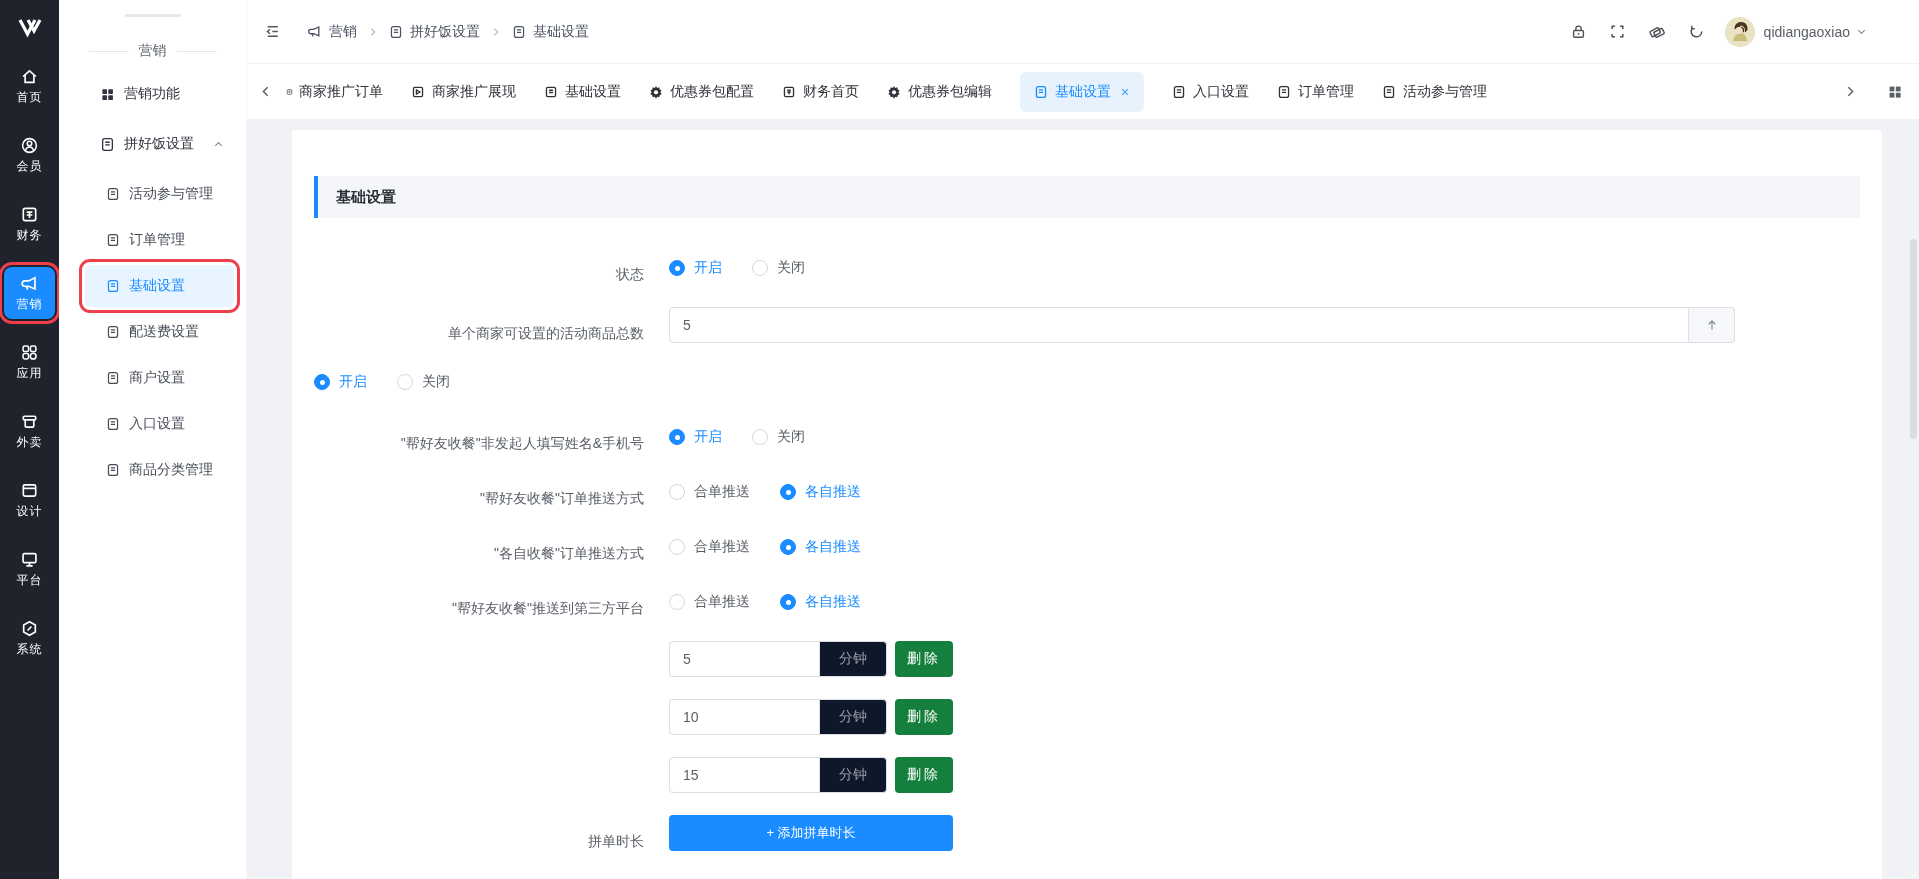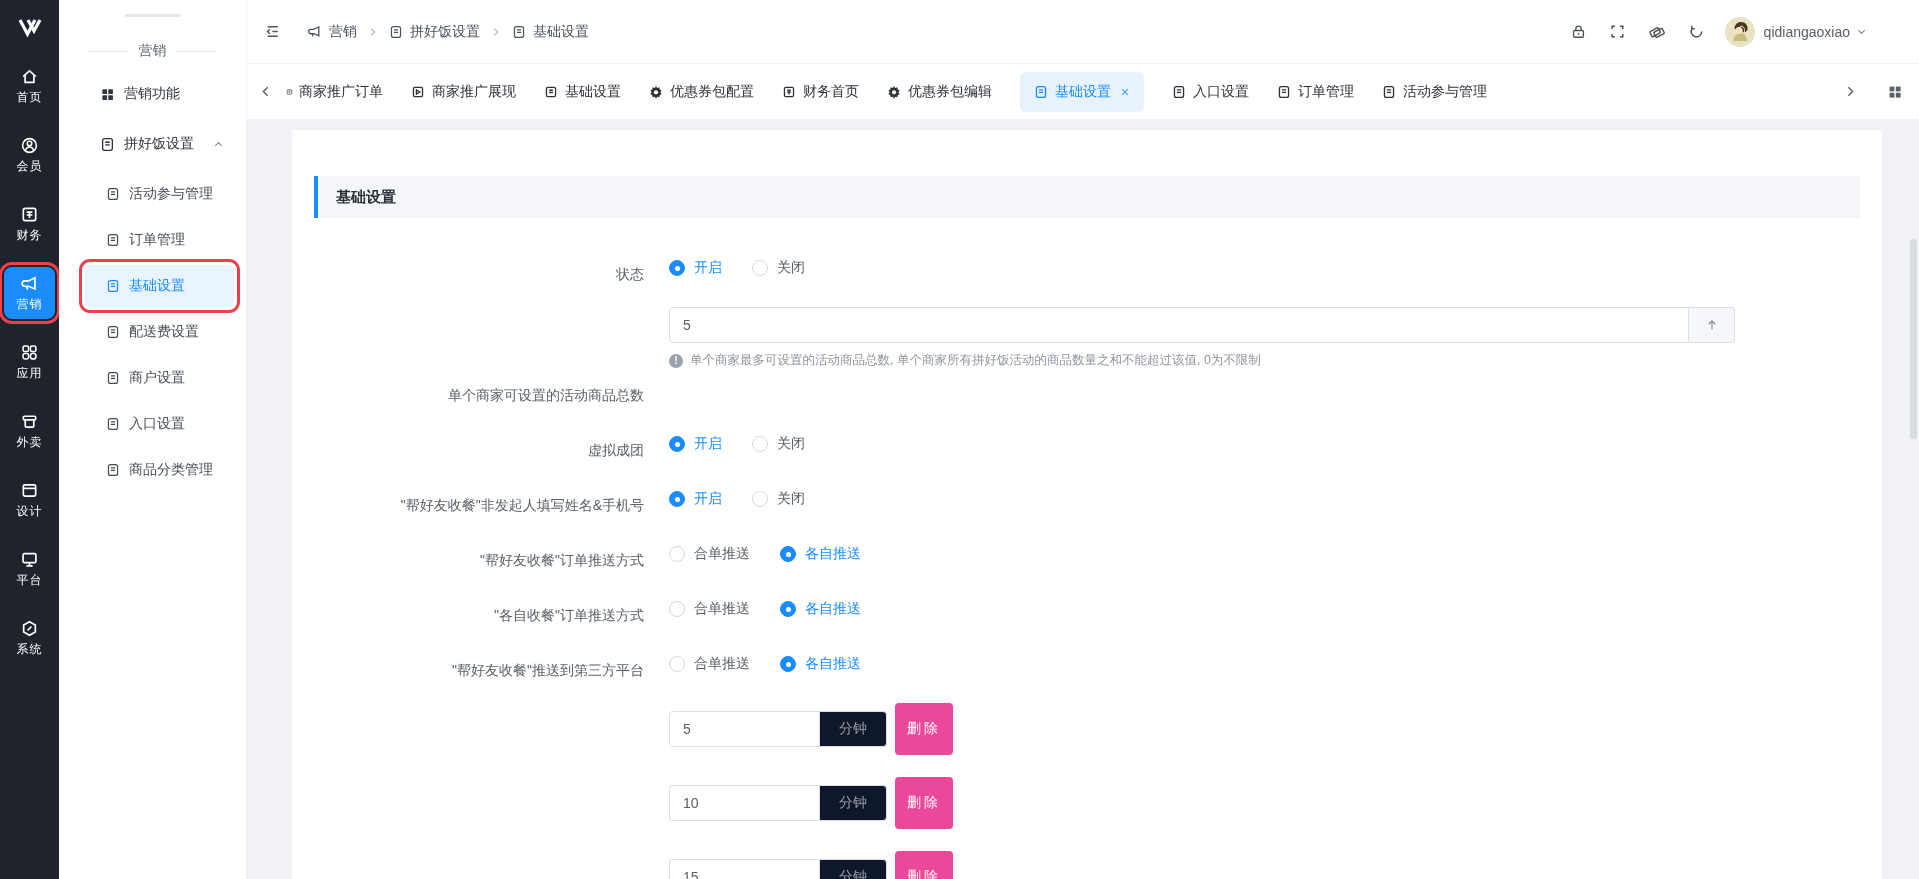--- a/index.html
+++ b/index.html
@@ -79,21 +79,21 @@
   .inp-wide input { flex:1; border:1px solid #dcdfe6; border-radius:4px 0 0 4px; padding:0 13px; font-size:14px; color:#5a6068; outline:none; font-family:inherit; }
   .spin-up { width:46px; background:#f5f7fa; border:1px solid #dcdfe6; border-left:none; border-radius:0 4px 4px 0; display:flex; align-items:center; justify-content:center; color:#8a9099; cursor:pointer; }
   .hint { margin-top:9px; margin-bottom:36px; display:flex; align-items:center; color:#8f959e; font-size:12.5px; }
   .hint-ic { width:14px; height:14px; border-radius:50%; background:#9aa3ad; color:#fff; display:inline-flex; align-items:center; justify-content:center; font-size:10px; font-weight:bold; margin-right:7px; flex-shrink:0; }
   .hint-ic::before { content:"!"; }
 
   .dur-row { display:flex; align-items:center; margin-bottom:22px; }
   .dur-group { display:flex; width:218px; height:36px; }
   .dur-group input { width:150px; border:1px solid #dcdfe6; border-right:none; border-radius:4px 0 0 4px; padding:0 13px; font-size:14px; color:#5a6068; outline:none; font-family:inherit; }
   .dur-unit { width:68px; background:#0f172a; border:1px solid #dcdfe6; border-radius:0 4px 4px 0; display:flex; align-items:center; justify-content:center; color:#9aa0a8; font-size:14px; }
-  .btn-del { margin-left:8px; width:58px; height:52px; background:#ec4899; color:#fff; border:none; border-radius:4px; font-size:14px; letter-spacing:3px; cursor:pointer; font-family:Liberation Mono, monospace; }
+  .btn-del { margin-left:8px; width:58px; height:36px; background:#15803d; color:#fff; border:none; border-radius:4px; font-size:14px; letter-spacing:3px; cursor:pointer; font-family:Liberation Mono, monospace; }
   .btn-add { margin-top:0; height:36px; background:#1a8cff; color:#fff; border:none; border-radius:4px; font-size:13px; padding:0 17px; cursor:pointer; font-family:inherit; }
 
   
   .vscroll { position:absolute; right:2px; top:120px; width:7px; height:759px; background:#f2f3f5; border-radius:4px; }
   .vthumb { width:7px; height:200px; background:#d9dce1; border-radius:4px; }
 </style>
 </head>
 <body>
 
 <div class="rail">
@@ -443,29 +443,24 @@
           <div class="f-label">单个商家可设置的活动商品总数</div>
           <div class="f-col">
             <div class="inp-wide">
               <input type="text" value="5" style="">
               <span class="spin-up">
                 <svg width="14" height="14" viewBox="0 0 16 16" fill="none" stroke="currentColor" stroke-width="1.4">
                     <path d="M8 13V3.6M4.2 7.2L8 3.4l3.8 3.8"></path>
                   </svg>
               </span>
             </div>
-            <div class="hint">
-              <span class="hint-ic"></span>
-              <span>单个商家最多可设置的活动商品总数, 单个商家所有拼好饭活动的商品数量之和不能超过该值, 0为不限制</span>
-            </div>
-          </div>
-        </div>
-
-        <div class="f-row">
-          <div class="f-label">虚拟成团</div>
+          </div>
+        </div>
+
+        <div class="f-row">
           <div class="f-ctrl">
             <span class="radio on">
               <span class="rdot"></span>
               <span class="rtext">开启</span>
             </span>
             <span class="radio">
               <span class="rdot"></span>
               <span class="rtext">关闭</span>
             </span>
           </div>

